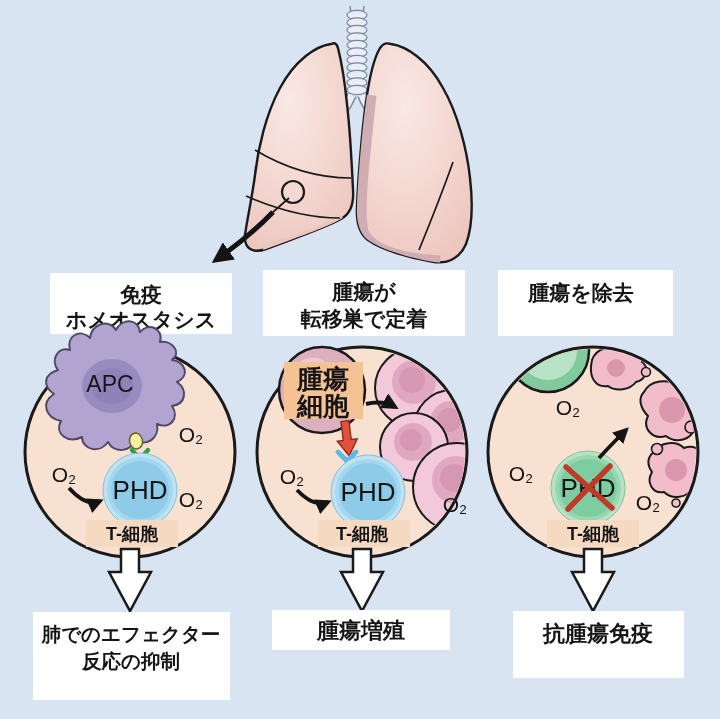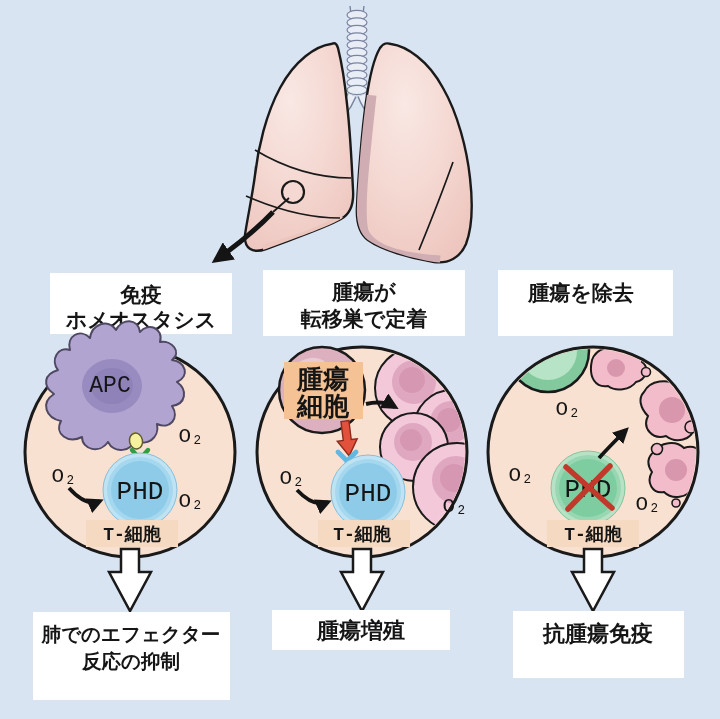--- a/index.html
+++ b/index.html
@@ -1,17 +1,17 @@
 <!DOCTYPE html>
 <html><head>
 <meta charset="utf-8">
 <style>
   html,body{margin:0;padding:0;background:#d9e4f3;}
   .stage{position:relative;width:720px;height:719px;overflow:hidden;
-         font-family:Liberation Mono, monospace;}
+         font-family:Liberation Sans, sans-serif;}
   svg{display:block;}
   text{fill:#151515;}
   .jp{font-weight:bold;}
   .latin{font-weight:normal;}
 </style>
 </head>
 <body>
 
 <div class="stage">
 <svg width="720" height="719" viewBox="0 0 720 719">

